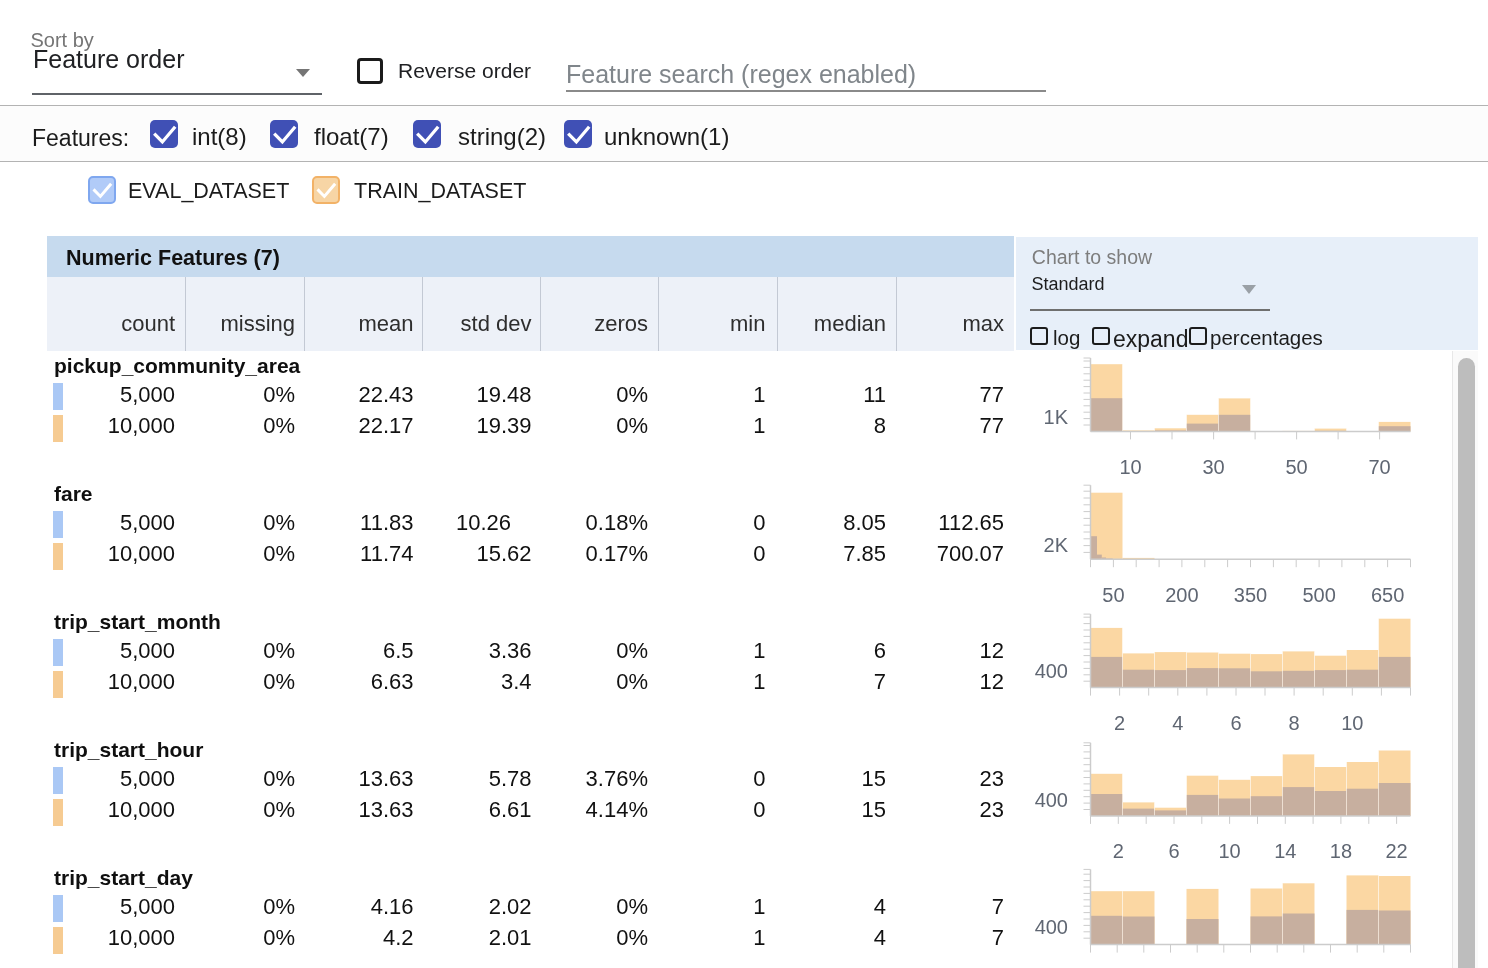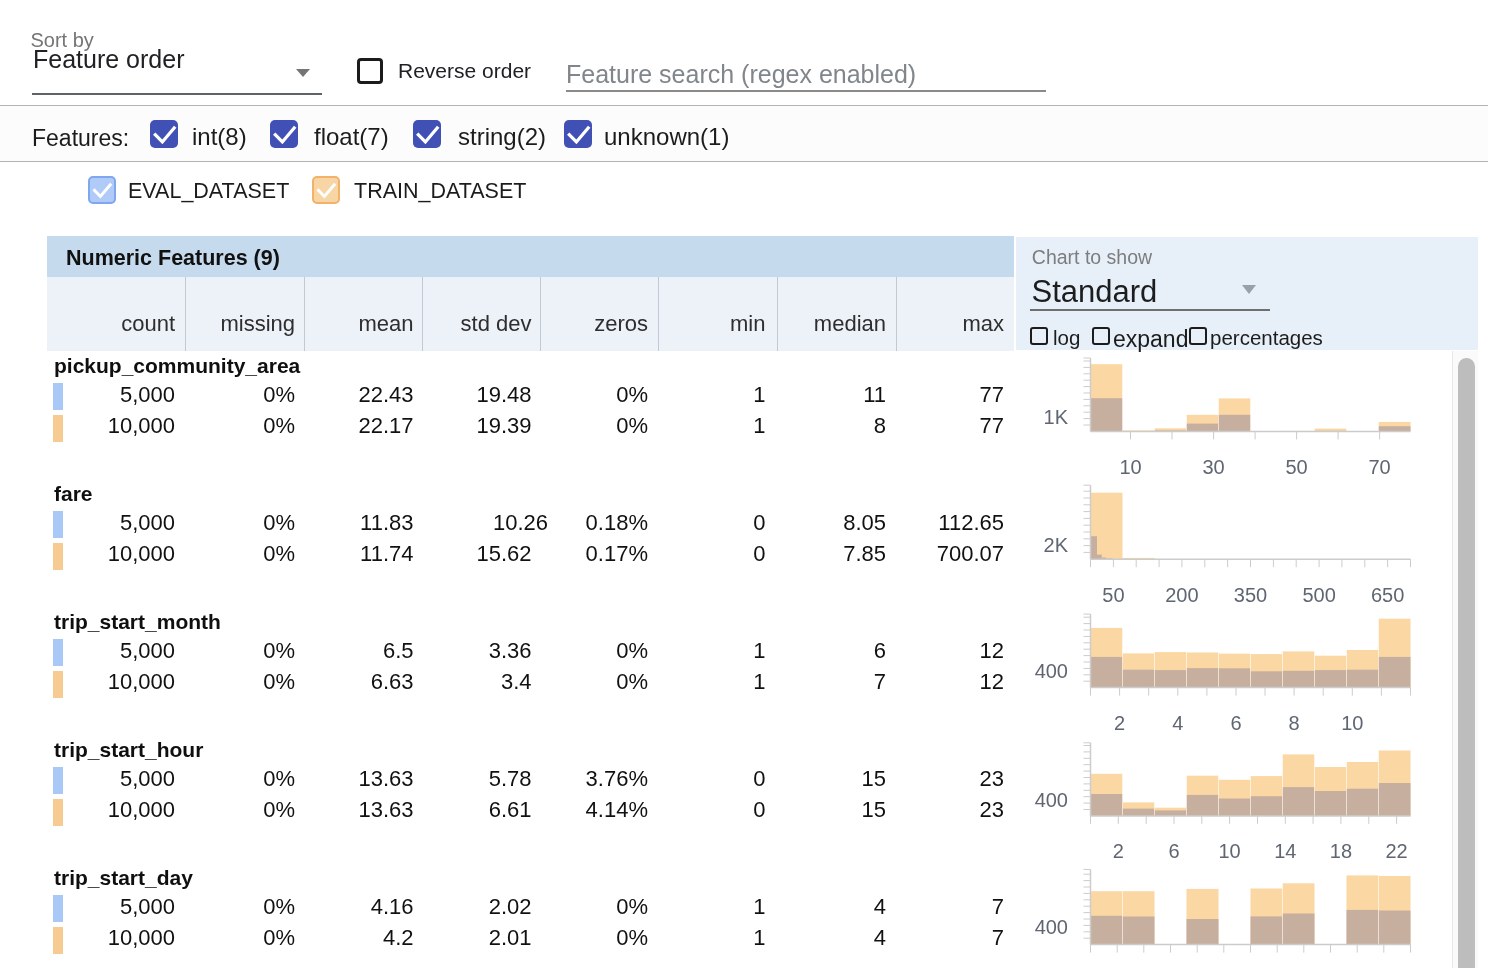--- a/index.html
+++ b/index.html
@@ -65,41 +65,41 @@
     </div>
 <div class="abs" style="left:128px;top:179px;font-size:21.5px;color:#1c1c1c">EVAL_DATASET</div>
 <div class="abs" style="left:312.2px;top:176px;width:27.5px;height:27.5px;background:#f7d5a5;border:2.5px solid #f2b267;border-radius:5px">
       <svg viewBox="0 0 24 24" style="position:absolute;left:0;top:0;width:100%;height:100%">
         <polyline points="3.6,11.6 10.6,18.8 21.6,5.8" fill="none" stroke="#fff" stroke-width="3"></polyline>
       </svg>
     </div>
 <div class="abs" style="left:354px;top:179px;font-size:21.5px;color:#1c1c1c">TRAIN_DATASET</div>
 
 <div class="abs" style="left:47px;top:236px;width:967px;height:41px;background:#c6daee"></div>
-<div class="abs" style="left:66px;top:246px;font-size:21.5px;font-weight:bold;color:#111">Numeric Features (9)</div>
+<div class="abs" style="left:66px;top:246px;font-size:21.5px;font-weight:bold;color:#111">Numeric Features (7)</div>
 <div class="abs" style="left:47px;top:277px;width:967px;height:74px;background:#edf1f8"></div>
 <div class="abs" style="left:185px;top:277px;width:1px;height:74px;background:#c3c9d4"></div>
 <div class="abs" style="left:303.5px;top:277px;width:1px;height:74px;background:#c3c9d4"></div>
 <div class="abs" style="left:421.5px;top:277px;width:1px;height:74px;background:#c3c9d4"></div>
 <div class="abs" style="left:540px;top:277px;width:1px;height:74px;background:#c3c9d4"></div>
 <div class="abs" style="left:657.5px;top:277px;width:1px;height:74px;background:#c3c9d4"></div>
 <div class="abs" style="left:777px;top:277px;width:1px;height:74px;background:#c3c9d4"></div>
 <div class="abs" style="left:896px;top:277px;width:1px;height:74px;background:#c3c9d4"></div>
 <div class="hdrv" style="left:45px;width:130px">count</div>
 <div class="hdrv" style="left:165px;width:130px">missing</div>
 <div class="hdrv" style="left:283.5px;width:130px">mean</div>
 <div class="hdrv" style="left:401.5px;width:130px">std dev</div>
 <div class="hdrv" style="left:518px;width:130px">zeros</div>
 <div class="hdrv" style="left:635.5px;width:130px">min</div>
 <div class="hdrv" style="left:756px;width:130px">median</div>
 <div class="hdrv" style="left:874px;width:130px">max</div>
 
 <div class="abs" style="left:1016px;top:237px;width:462px;height:113px;background:#e7eff9"></div>
 <div class="abs" style="left:1031.8px;top:246px;font-size:19.5px;color:#7d7d7d">Chart to show</div>
-<div class="abs" style="left:1031.5px;top:274px;font-size:31px;color:#1d1d1d">Standard</div>
+<div class="abs" style="left:1031.5px;top:274px;font-size:18px;color:#1d1d1d">Standard</div>
 <div class="abs" style="left:1242px;top:285px;width:0;height:0;border-left:7.5px solid transparent;border-right:7.5px solid transparent;border-top:9.5px solid #9aa0a6"></div>
 <div class="abs" style="left:1029.5px;top:309px;width:240px;height:2px;background:#6f6f6f"></div>
 <div class="smallcb" style="left:1030px;top:326.5px"></div>
 <div class="abs" style="left:1053px;top:326px;font-size:20.5px;color:#1c1c1c">log</div>
 <div class="smallcb" style="left:1091.9px;top:326.5px"></div>
 <div class="abs" style="left:1113px;top:326px;font-size:23px;color:#1c1c1c">expand</div>
 <div class="smallcb" style="left:1188.8px;top:326.5px"></div>
 <div class="abs" style="left:1210px;top:326px;font-size:20.5px;color:#1c1c1c">percentages</div>
 
 <div class="abs" style="left:1451.5px;top:351px;width:26.5px;height:617px;background:#fafafa;border-left:1px solid #e8e8e8"></div>
@@ -128,21 +128,21 @@
       <span class="v" style="left:756.0px;width:130px">8</span>
       <span class="v" style="left:874.0px;width:130px">77</span>
     </div>
 <div class="fname" style="top:482px">fare</div>
 <div class="mark" style="top:511.2px;background:#aac8f5"></div>
 <div class="mark" style="top:543.3px;background:#f6cb92"></div>
 <div class="frow" style="top:509.9px">
       <span class="v" style="left:45.0px;width:130px">5,000</span>
       <span class="v" style="left:165.0px;width:130px">0%</span>
       <span class="v" style="left:283.5px;width:130px">11.83</span>
-      <span class="v" style="left:418px;width:130px">10.26</span>
+      <span class="v" style="left:381px;width:130px">10.26</span>
       <span class="v" style="left:518.0px;width:130px">0.18%</span>
       <span class="v" style="left:635.5px;width:130px">0</span>
       <span class="v" style="left:756.0px;width:130px">8.05</span>
       <span class="v" style="left:874.0px;width:130px">112.65</span>
     </div>
 <div class="frow" style="top:541.1px">
       <span class="v" style="left:45.0px;width:130px">10,000</span>
       <span class="v" style="left:165.0px;width:130px">0%</span>
       <span class="v" style="left:283.5px;width:130px">11.74</span>
       <span class="v" style="left:401.5px;width:130px">15.62</span>

